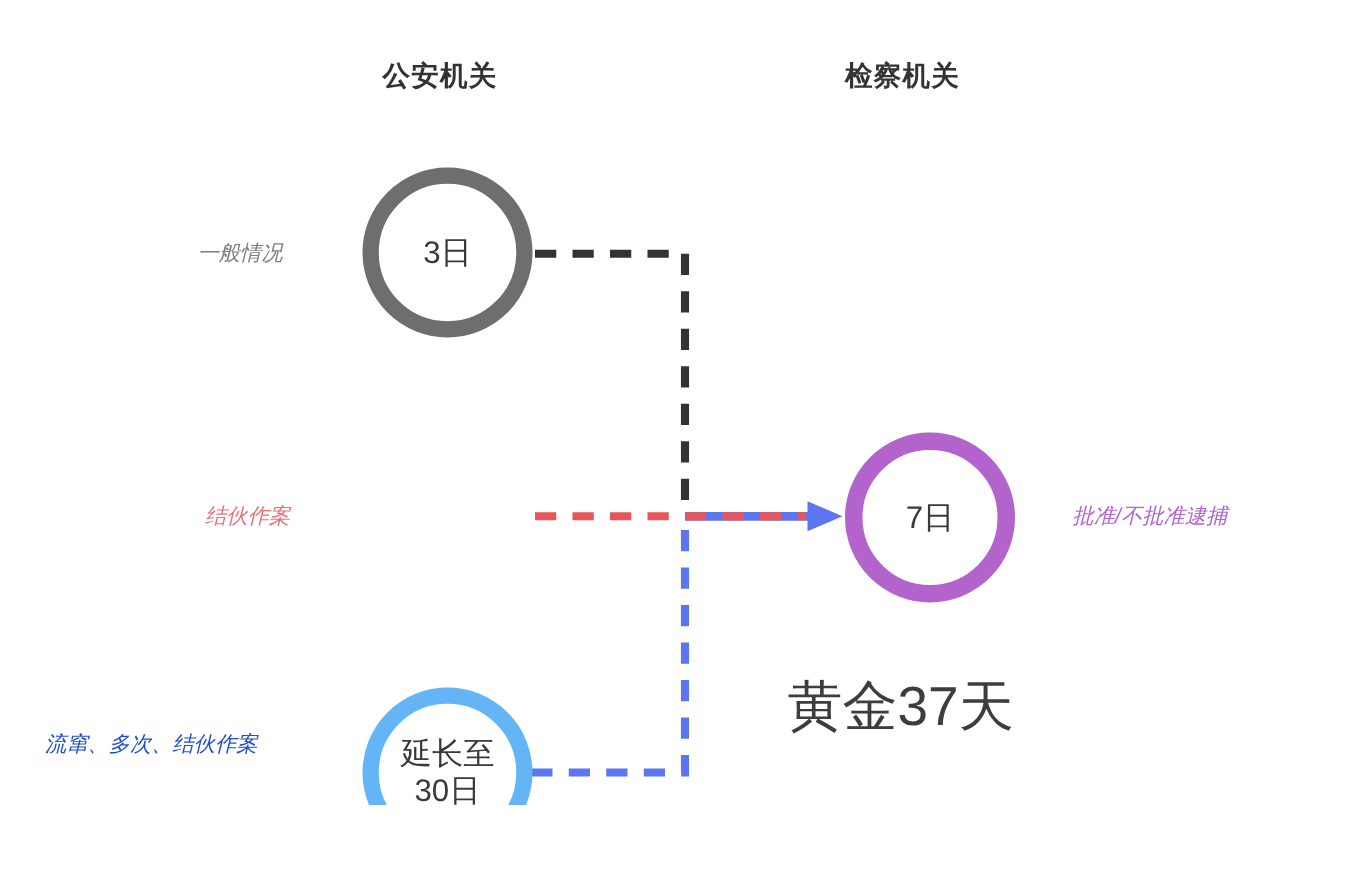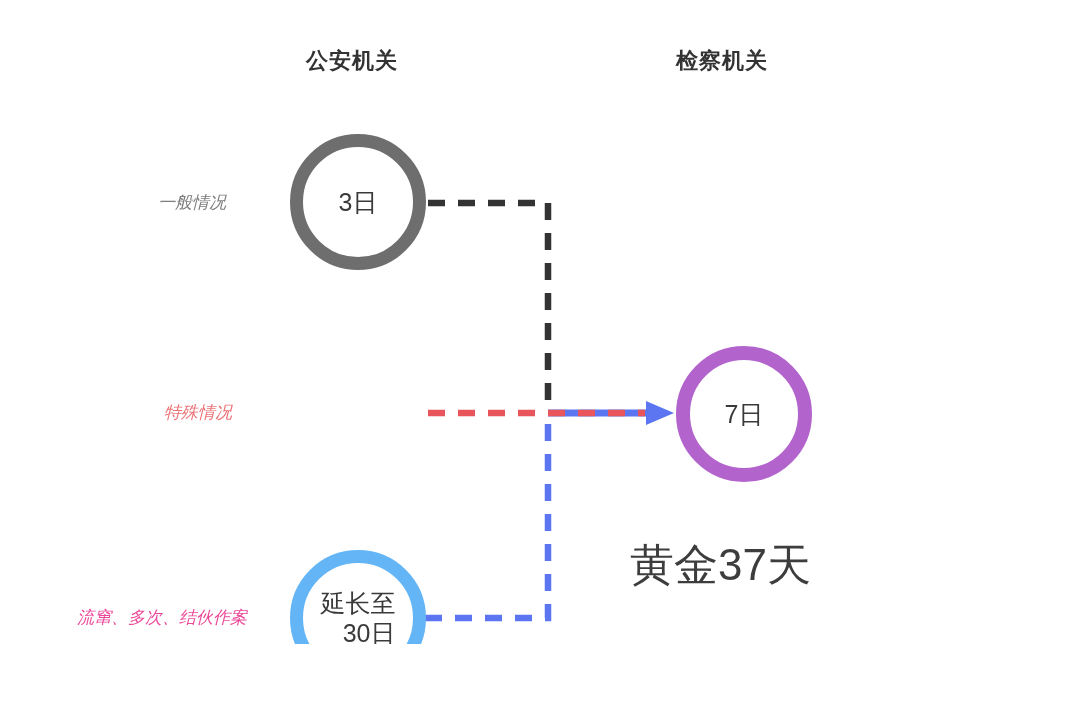--- a/index.html
+++ b/index.html
@@ -31,38 +31,37 @@
     background: #ffffff;
     display: flex;
     align-items: center;
     justify-content: center;
     text-align: center;
   }
   .node .node-text {
     font-size: 25px;
     color: #3a3a3a;
     line-height: 1.22;
-    text-align: right;
   }
   .node .node-text span { display: block; }
 
   .node.gray   { left: 290px; top: 134px; border: 13px solid #6e6e6e; }
   .node.red    { left: 290px; top: 346px; border: 13px solid #e8696e; }
   .node.blue   { left: 290px; top: 550px; border: 13px solid #64b5f6; }
   .node.purple { left: 676px; top: 346px; border: 14px solid #b264cc; }
 
   .side-label {
     position: absolute;
     font-size: 17px;
     white-space: nowrap;
     font-style: italic;
   }
   .side-label.general  { left: 158px; top: 191px; color: #7e7e7e; }
   .side-label.special  { left: 164px; top: 401px; color: #ec7175; }
-  .side-label.extended { left: 36px;  top: 606px; color: #ec4899; margin-left: 41px; }
+  .side-label.extended { left: 36px;  top: 584px; color: #1d4ed8; }
   .side-label.approve  { left: 858px; top: 401px; color: #b464d0; }
 
   .annotation {
     position: absolute;
     left: 630px;
     top: 536px;
     font-size: 44px;
     color: #3d3d3d;
     white-space: nowrap;
   }
@@ -89,22 +88,23 @@
 
     <path d="M 425 618 H 548 V 417" fill="none" stroke="#5b76f0" stroke-width="6.5" stroke-dasharray="17 13"></path>
 
     <path d="M 548 413 H 650" fill="none" stroke="#5b76f0" stroke-width="7"></path>
     <polygon points="646,401 674,413 646,425" fill="#5b76f0"></polygon>
 
     <path d="M 428 413 H 645" fill="none" stroke="#e8555a" stroke-width="6.5" stroke-dasharray="17 13"></path>
   </svg>
 
   <div class="side-label general">一般情况</div>
-  <div class="side-label special">特殊情况</div>
+  <div class="side-label special">结伙作案</div>
   <div class="side-label extended">流窜、多次、结伙作案</div>
+  <div class="side-label approve">批准/不批准逮捕</div>
 
   <div class="node gray">
     <div class="node-text">
       <span>3日</span>
     </div>
   </div>
 
 
   <div class="node blue">
     <div class="node-text">

